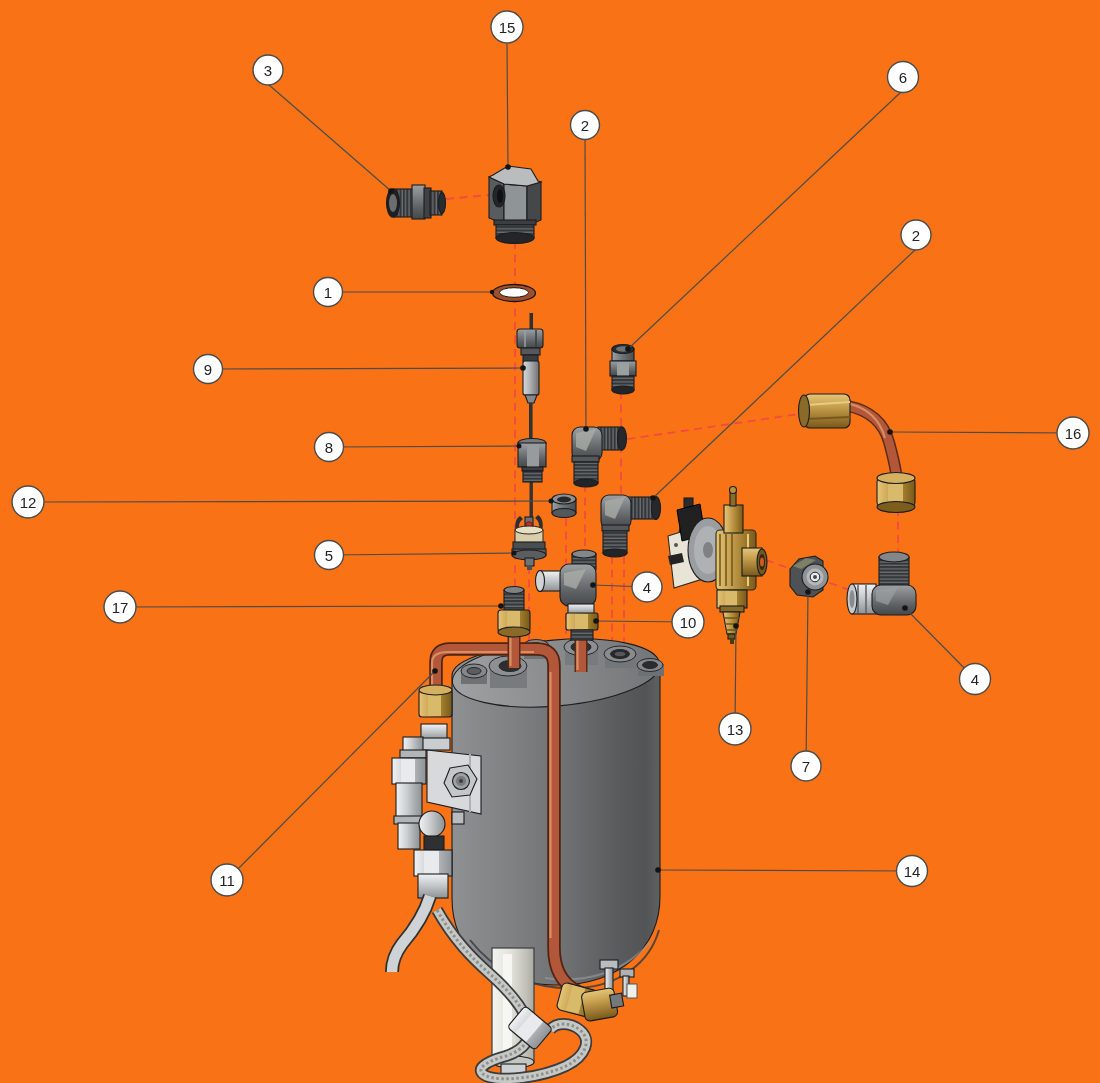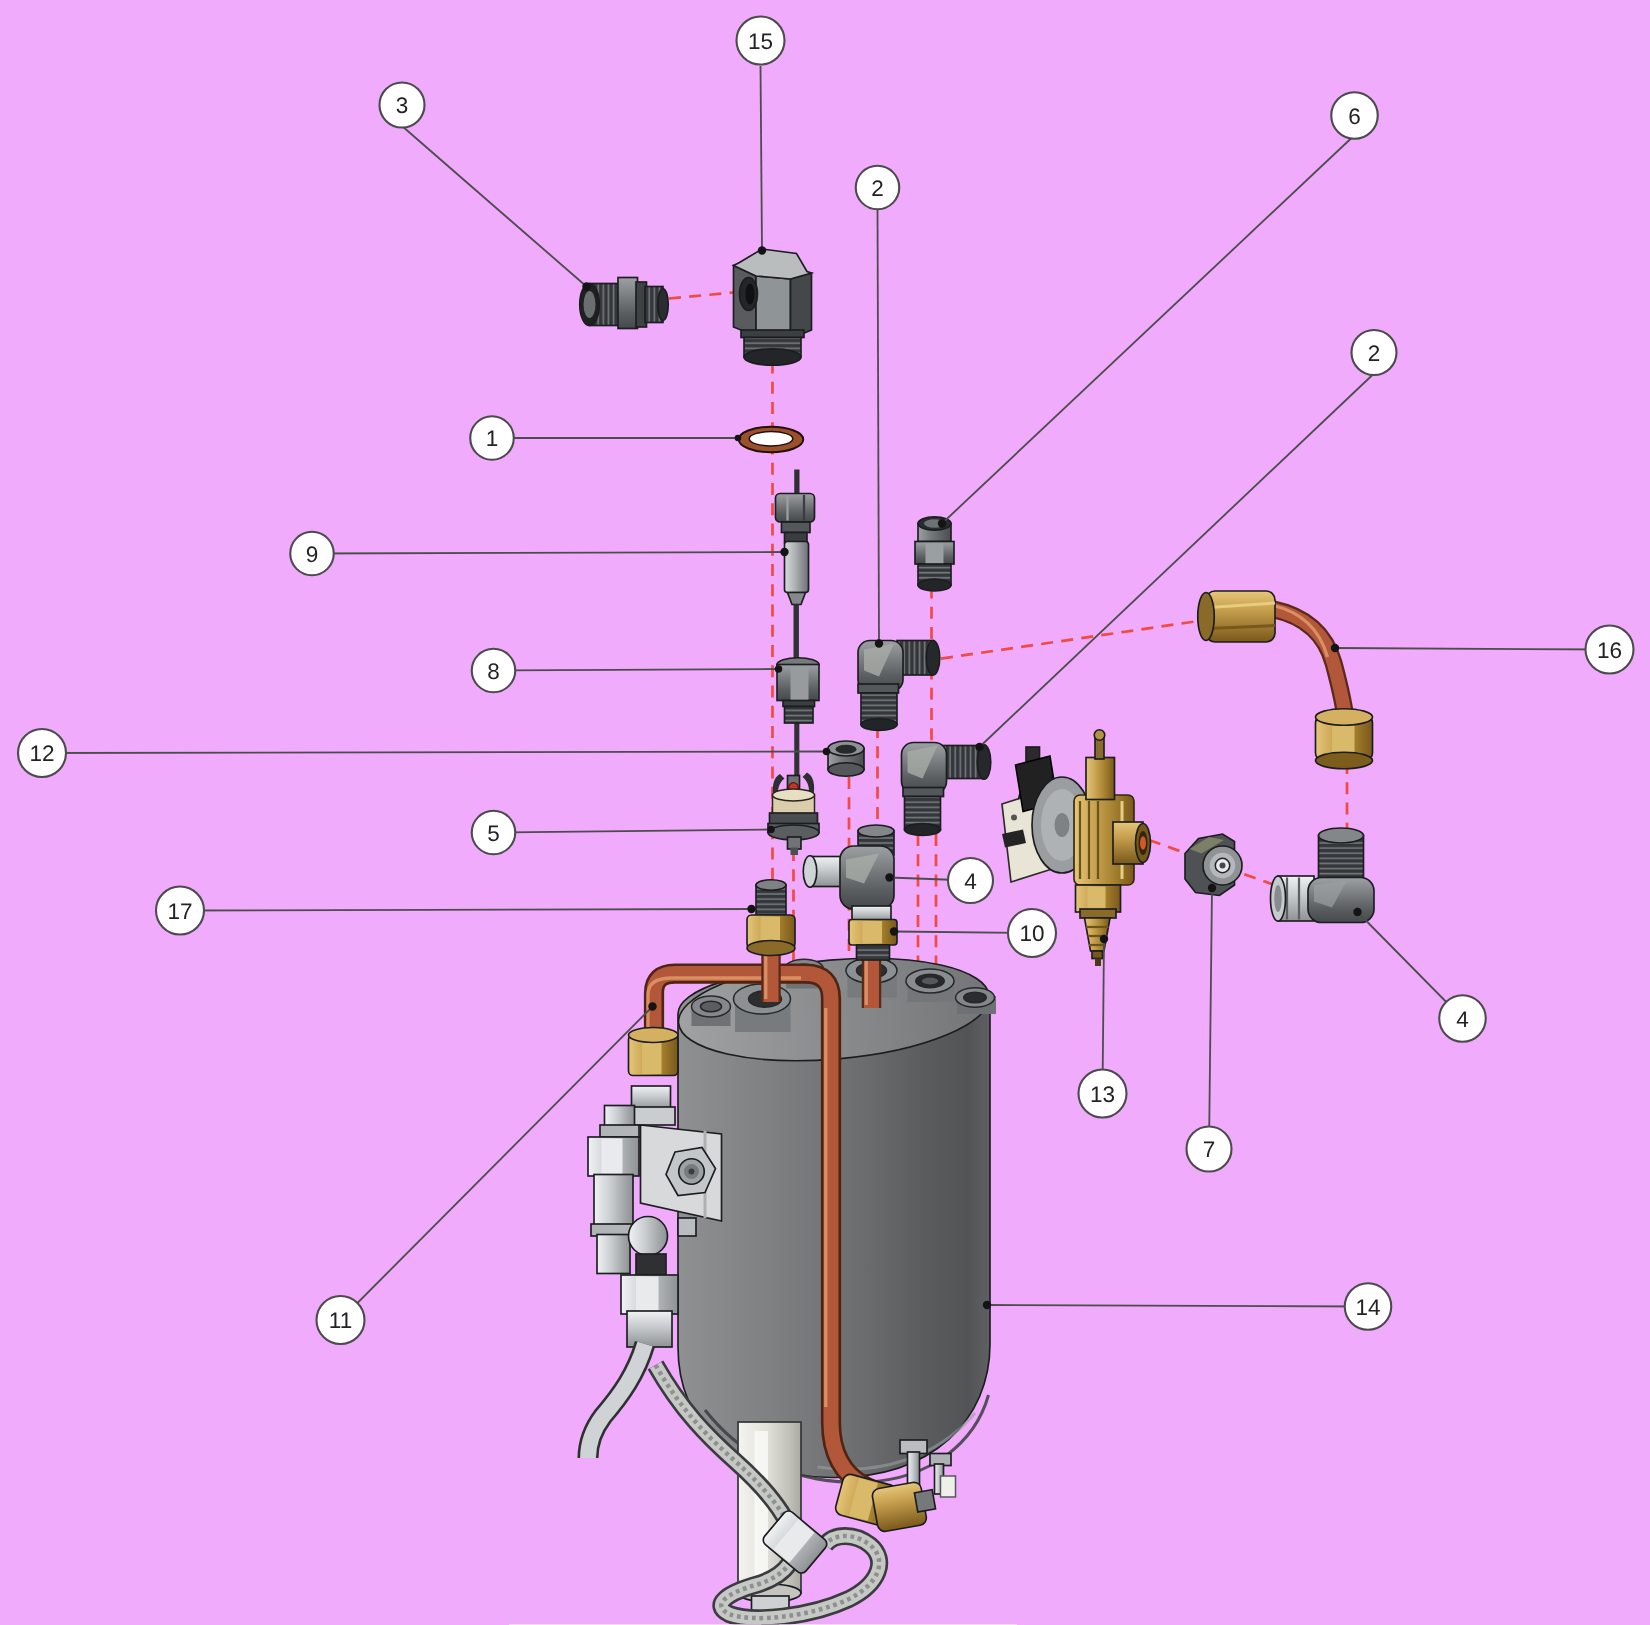--- a/index.html
+++ b/index.html
@@ -1,16 +1,16 @@
 <!DOCTYPE html>
 <html><head>
 <meta charset="utf-8">
 <style>
   html,body{margin:0;padding:0;background:#ffffff;}
-  .stage{position:relative;width:1100px;height:1083px;background:#f0abfc;overflow:hidden;
+  .stage{position:relative;width:1100px;height:1083px;background:#f97316;overflow:hidden;
          font-family:"Liberation Sans", sans-serif;}
   svg{display:block}
   .callout circle{fill:#ffffff;stroke:#4b4b4b;stroke-width:1.4;}
   .callout text{font-family:"Liberation Sans", sans-serif;font-size:15px;fill:#232323;text-anchor:middle;}
   .leader{stroke:#4c4c4c;stroke-width:1.2;fill:none;}
   .ldot{fill:#141414;stroke:none;}
   .axis{stroke:#f04a42;stroke-width:1.8;stroke-dasharray:8 5.5;fill:none;}
   .out{stroke:#1b1d1f;stroke-width:1.1;}
 </style>
 </head>

